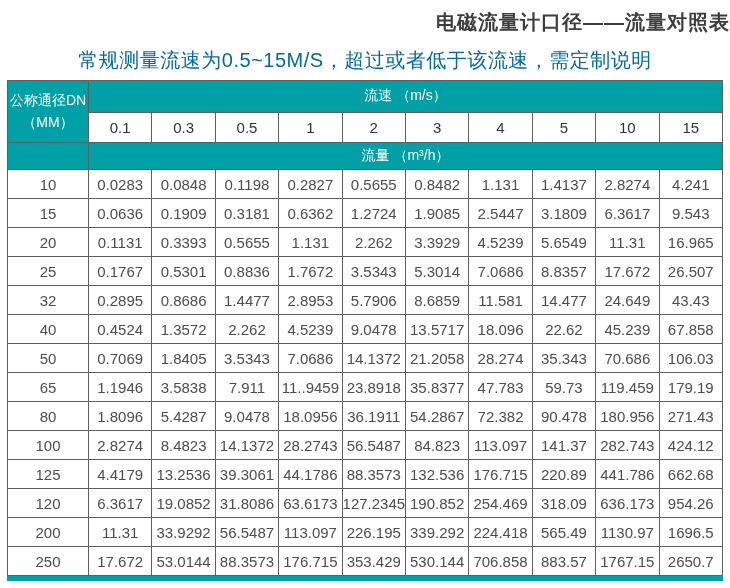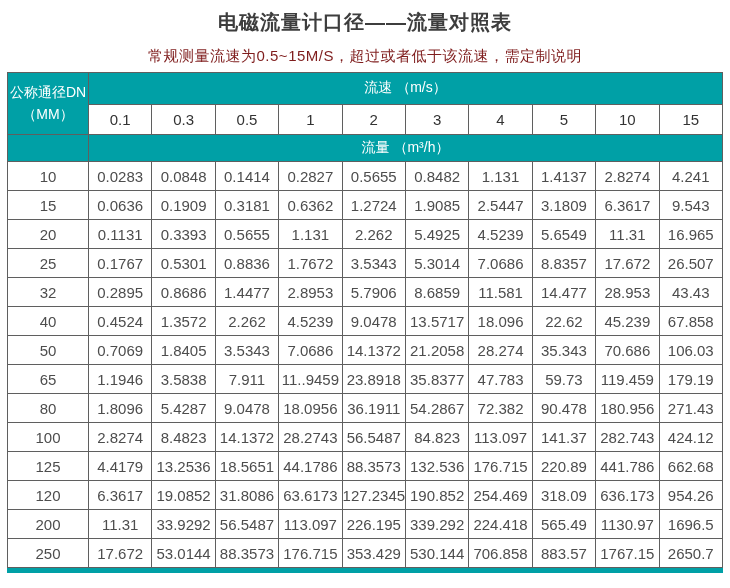--- a/index.html
+++ b/index.html
@@ -5,31 +5,31 @@
   * { box-sizing: border-box; }
   html, body { margin: 0; padding: 0; }
   body {
     width: 730px;
     height: 588px;
     background: #ffffff;
     font-family: "Liberation Sans", "DejaVu Sans", sans-serif;
     overflow: hidden;
   }
   .page-title {
-    text-align: center;
+    text-align: right;
     font-size: 20px;
     font-weight: bold;
     color: #3d3d3d;
     padding-top: 9px;
     letter-spacing: 1px;
   }
   .page-subtitle {
     text-align: center;
-    font-size: 15px;
-    color: #7f1d1d;
+    font-size: 20px;
+    color: #0369a1;
     margin-top: 11px;
     letter-spacing: 0.5px;
   }
   .table-wrap {
     margin: 6px 7px 0 7px;
     width: 700px;
   }
   table.flow-table {
     width: 716px;
     border-collapse: collapse;
@@ -107,21 +107,21 @@
       <tr class="flow-header-row">
         <td class="teal-cell"></td>
         <td class="teal-cell" colspan="10">流量 （m³/h）</td>
       </tr>
     </tbody>
     <tbody>
         <tr class="data-row">
           <td>10</td>
           <td>0.0283</td>
           <td>0.0848</td>
-          <td>0.1414</td>
+          <td>0.1198</td>
           <td>0.2827</td>
           <td>0.5655</td>
           <td>0.8482</td>
           <td>1.131</td>
           <td>1.4137</td>
           <td>2.8274</td>
           <td>4.241</td>
         </tr>
         <tr class="data-row">
           <td>15</td>
@@ -136,21 +136,21 @@
           <td>6.3617</td>
           <td>9.543</td>
         </tr>
         <tr class="data-row">
           <td>20</td>
           <td>0.1131</td>
           <td>0.3393</td>
           <td>0.5655</td>
           <td>1.131</td>
           <td>2.262</td>
-          <td>5.4925</td>
+          <td>3.3929</td>
           <td>4.5239</td>
           <td>5.6549</td>
           <td>11.31</td>
           <td>16.965</td>
         </tr>
         <tr class="data-row">
           <td>25</td>
           <td>0.1767</td>
           <td>0.5301</td>
           <td>0.8836</td>
@@ -165,21 +165,21 @@
         <tr class="data-row">
           <td>32</td>
           <td>0.2895</td>
           <td>0.8686</td>
           <td>1.4477</td>
           <td>2.8953</td>
           <td>5.7906</td>
           <td>8.6859</td>
           <td>11.581</td>
           <td>14.477</td>
-          <td>28.953</td>
+          <td>24.649</td>
           <td>43.43</td>
         </tr>
         <tr class="data-row">
           <td>40</td>
           <td>0.4524</td>
           <td>1.3572</td>
           <td>2.262</td>
           <td>4.5239</td>
           <td>9.0478</td>
           <td>13.5717</td>
@@ -237,21 +237,21 @@
           <td>84.823</td>
           <td>113.097</td>
           <td>141.37</td>
           <td>282.743</td>
           <td>424.12</td>
         </tr>
         <tr class="data-row">
           <td>125</td>
           <td>4.4179</td>
           <td>13.2536</td>
-          <td>18.5651</td>
+          <td>39.3061</td>
           <td>44.1786</td>
           <td>88.3573</td>
           <td>132.536</td>
           <td>176.715</td>
           <td>220.89</td>
           <td>441.786</td>
           <td>662.68</td>
         </tr>
         <tr class="data-row">
           <td>120</td>

